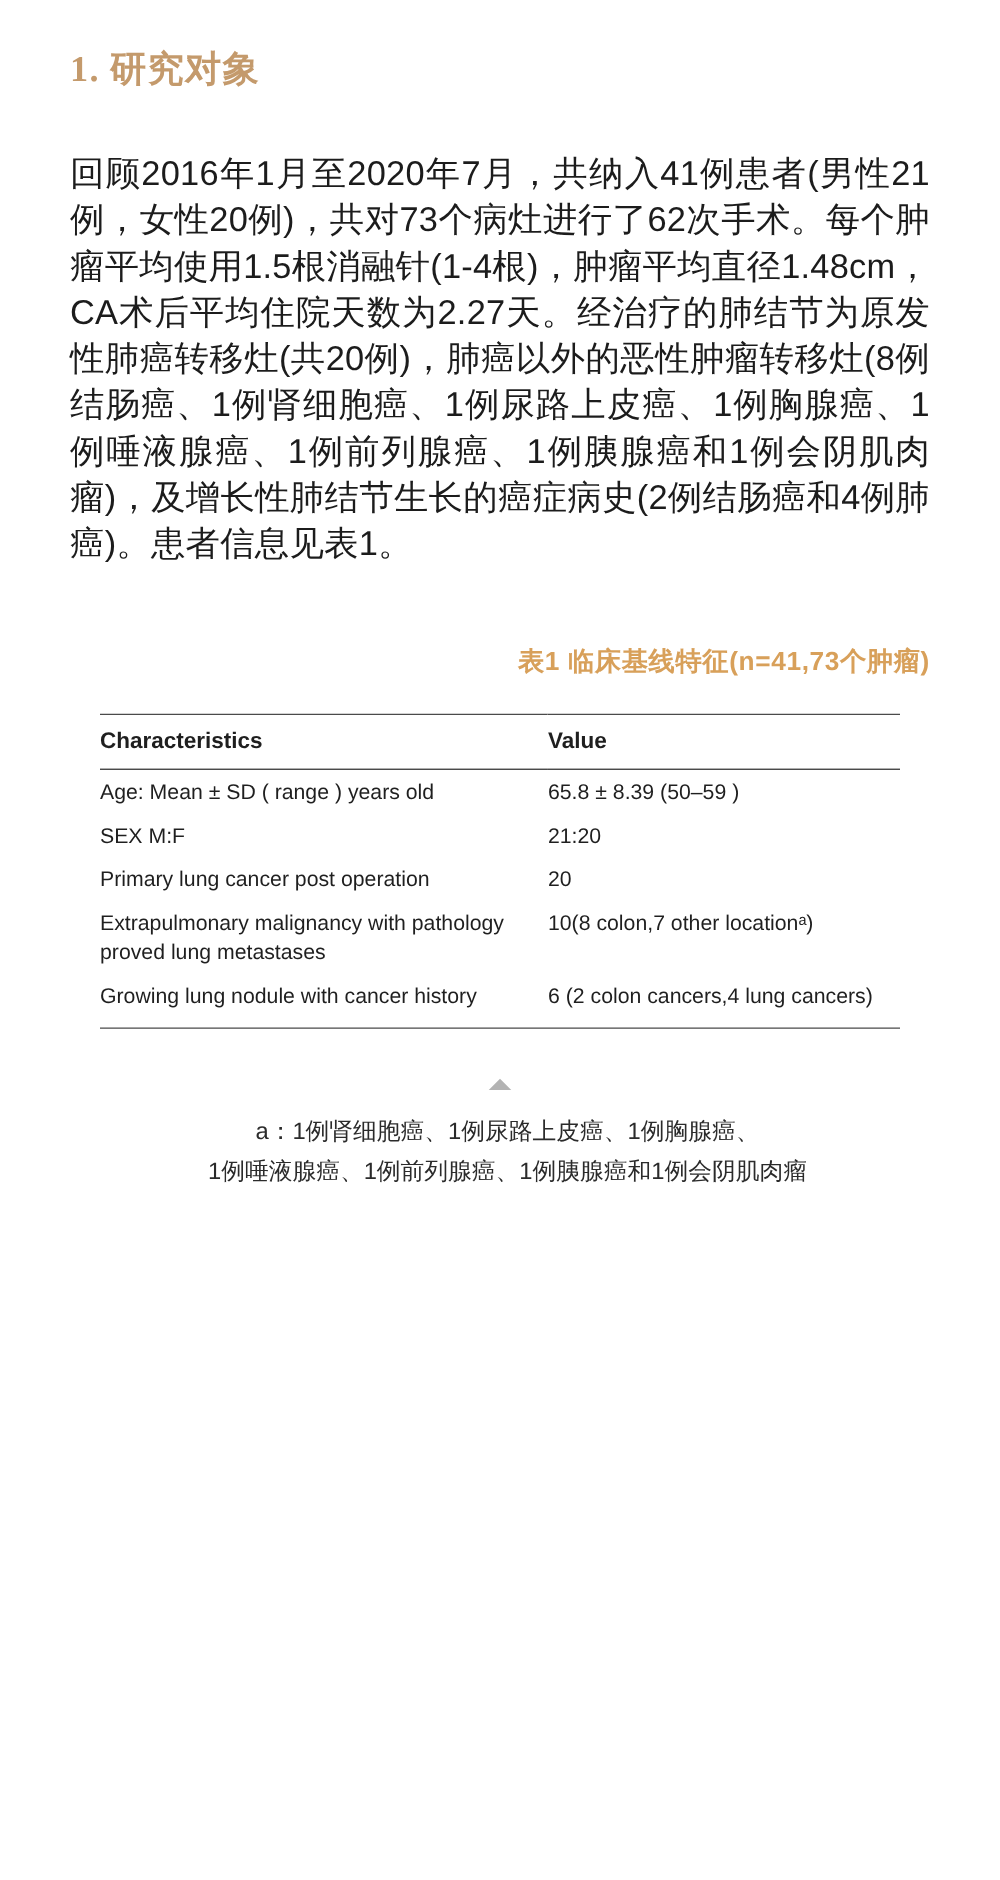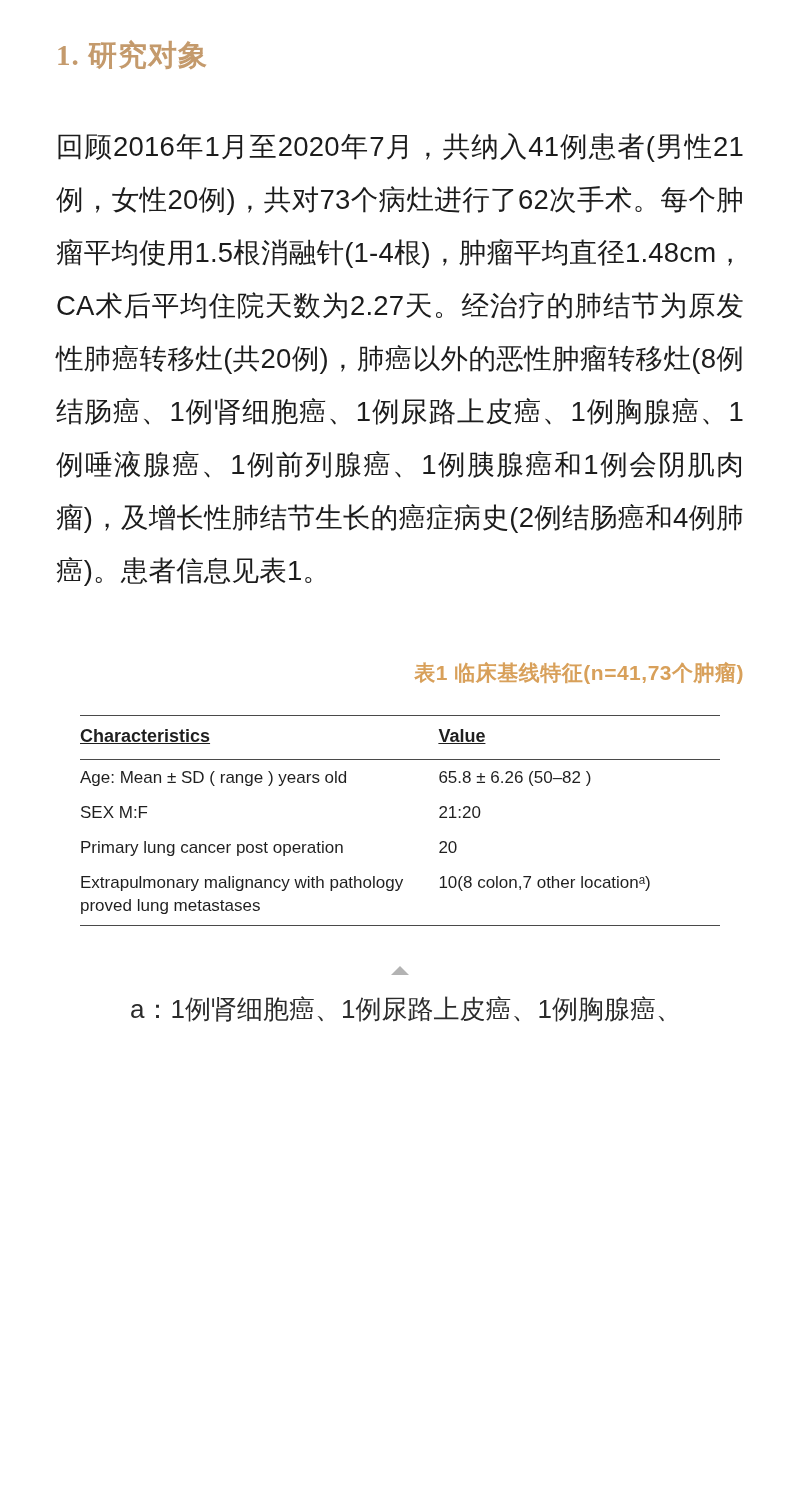--- a/index.html
+++ b/index.html
@@ -27,21 +27,21 @@
     color: #c49a6c;
     letter-spacing: 1px;
     margin: 0;
     padding-top: 36px;
     font-family: "Liberation Serif", serif;
   }
   .body-text {
     margin: 0;
     padding-top: 44px;
     font-size: 27.5px;
-    line-height: 53px;
+    line-height: 37px;
     text-align: justify;
     text-justify: inter-ideograph;
     color: #1c1c1c;
     letter-spacing: 0.2px;
   }
   .table-caption {
     text-align: right;
     color: #d8a05a;
     font-weight: bold;
     font-size: 21px;
@@ -58,21 +58,20 @@
     font-size: 17px;
     color: #1f1f1f;
   }
   table.clin th {
     text-align: left;
     font-weight: bold;
     font-size: 18px;
     padding: 10px 0 12px 0;
     border-top: 1.5px solid #4a4a4a;
     border-bottom: 1.5px solid #4a4a4a;
-    text-decoration: underline;
   }
   table.clin td {
     vertical-align: top;
     padding: 6px 0;
     line-height: 23px;
     margin-left: 44px;
   }
   table.clin tr.last td {
     padding-bottom: 12px;
   }
@@ -88,21 +87,21 @@
     height: 0;
     border-left: 9px solid transparent;
     border-right: 9px solid transparent;
     border-bottom: 9px solid #b3b3b3;
     margin: 40px auto 0 auto;
   }
   .footnote {
     margin: 18px auto 0 auto;
     width: 700px;
     text-align: center;
-    font-size: 26px;
+    font-size: 19px;
     line-height: 32px;
     color: #2b2b2b;
   }
 </style>
 </head>
 <body>
 
 <div class="page">
 
   <h1 class="section-title">1. 研究对象</h1>
@@ -115,38 +114,43 @@
     <table class="clin">
       <thead>
         <tr>
           <th class="col-label">Characteristics</th>
           <th>Value</th>
         </tr>
       </thead>
       <tbody>
         <tr>
           <td class="col-label">Age: Mean ± SD ( range ) years old</td>
-          <td>65.8 ± 6.26 (50–82 )</td>
+          <td>65.8 ± 8.39 (50–59 )</td>
         </tr>
         <tr>
           <td class="col-label">SEX M:F</td>
           <td>21:20</td>
         </tr>
         <tr>
           <td class="col-label indent1">Primary lung cancer post operation</td>
           <td>20</td>
         </tr>
         <tr>
           <td class="col-label indent1">Extrapulmonary malignancy with pathology proved lung metastases</td>
           <td>10(8 colon,7 other locationᵃ)</td>
         </tr>
+        <tr class="last">
+          <td class="col-label indent1">Growing lung nodule with cancer history</td>
+          <td>6 (2 colon cancers,4 lung cancers)</td>
+        </tr>
       </tbody>
     </table>
     <div class="tbl-bottom"></div>
   </div>
 
   <div class="arrow"></div>
 
   <div class="footnote">
     <div>a：1例肾细胞癌、1例尿路上皮癌、1例胸腺癌、</div>
+    <div>1例唾液腺癌、1例前列腺癌、1例胰腺癌和1例会阴肌肉瘤</div>
   </div>
 
 </div>
 
 </body></html>

